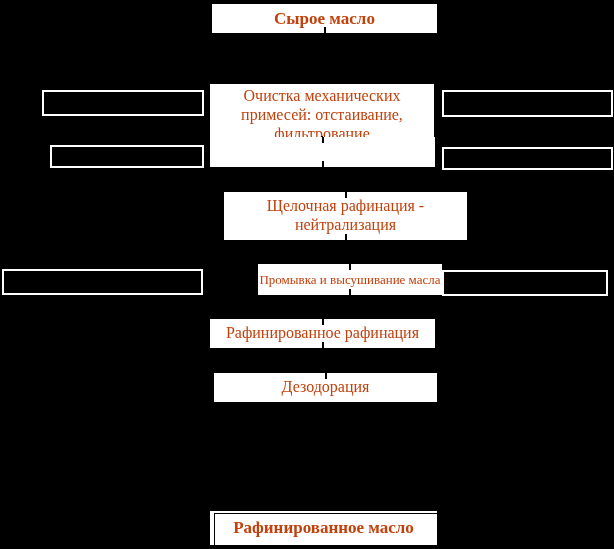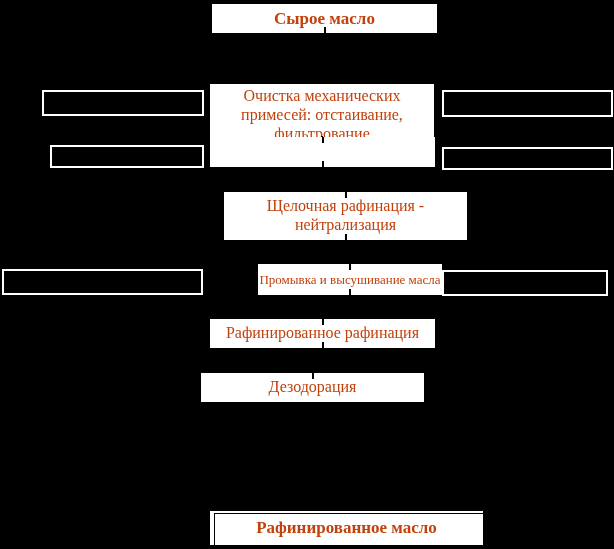--- a/index.html
+++ b/index.html
@@ -30,22 +30,22 @@
   }
   .fbox .label { display: block; width: 100%; }
   .bold { font-weight: bold; font-size: 17px; }
 
   .b1 { left: 212px; top: 4px;   width: 225px; height: 29px; }
   .b2 { left: 210px; top: 52px;  width: 224px; height: 63px; margin-top: 32px; }
   .b3 { left: 210px; top: 137px; width: 225px; height: 30px; }
   .b4 { left: 224px; top: 192px; width: 243px; height: 48px; }
   .b5 { left: 210px; top: 264px; width: 184px; height: 31px; font-size: 13px; margin-left: 48px; }
   .b6 { left: 210px; top: 319px; width: 225px; height: 29px; }
-  .b7 { left: 201px; top: 373px; width: 223px; height: 29px; }
-  .b8 { left: 210px; top: 511px; width: 273px; height: 34px; }
+  .b7 { left: 214px; top: 373px; width: 223px; height: 29px; }
+  .b8 { left: 210px; top: 511px; width: 227px; height: 34px; }
 
   
   .b8::before {
     content: "";
     position: absolute;
     top: 2px; left: 4px; right: 0; bottom: 0;
     border-top: 1px solid #000;
     border-left: 1px solid #000;
     pointer-events: none;
   }

